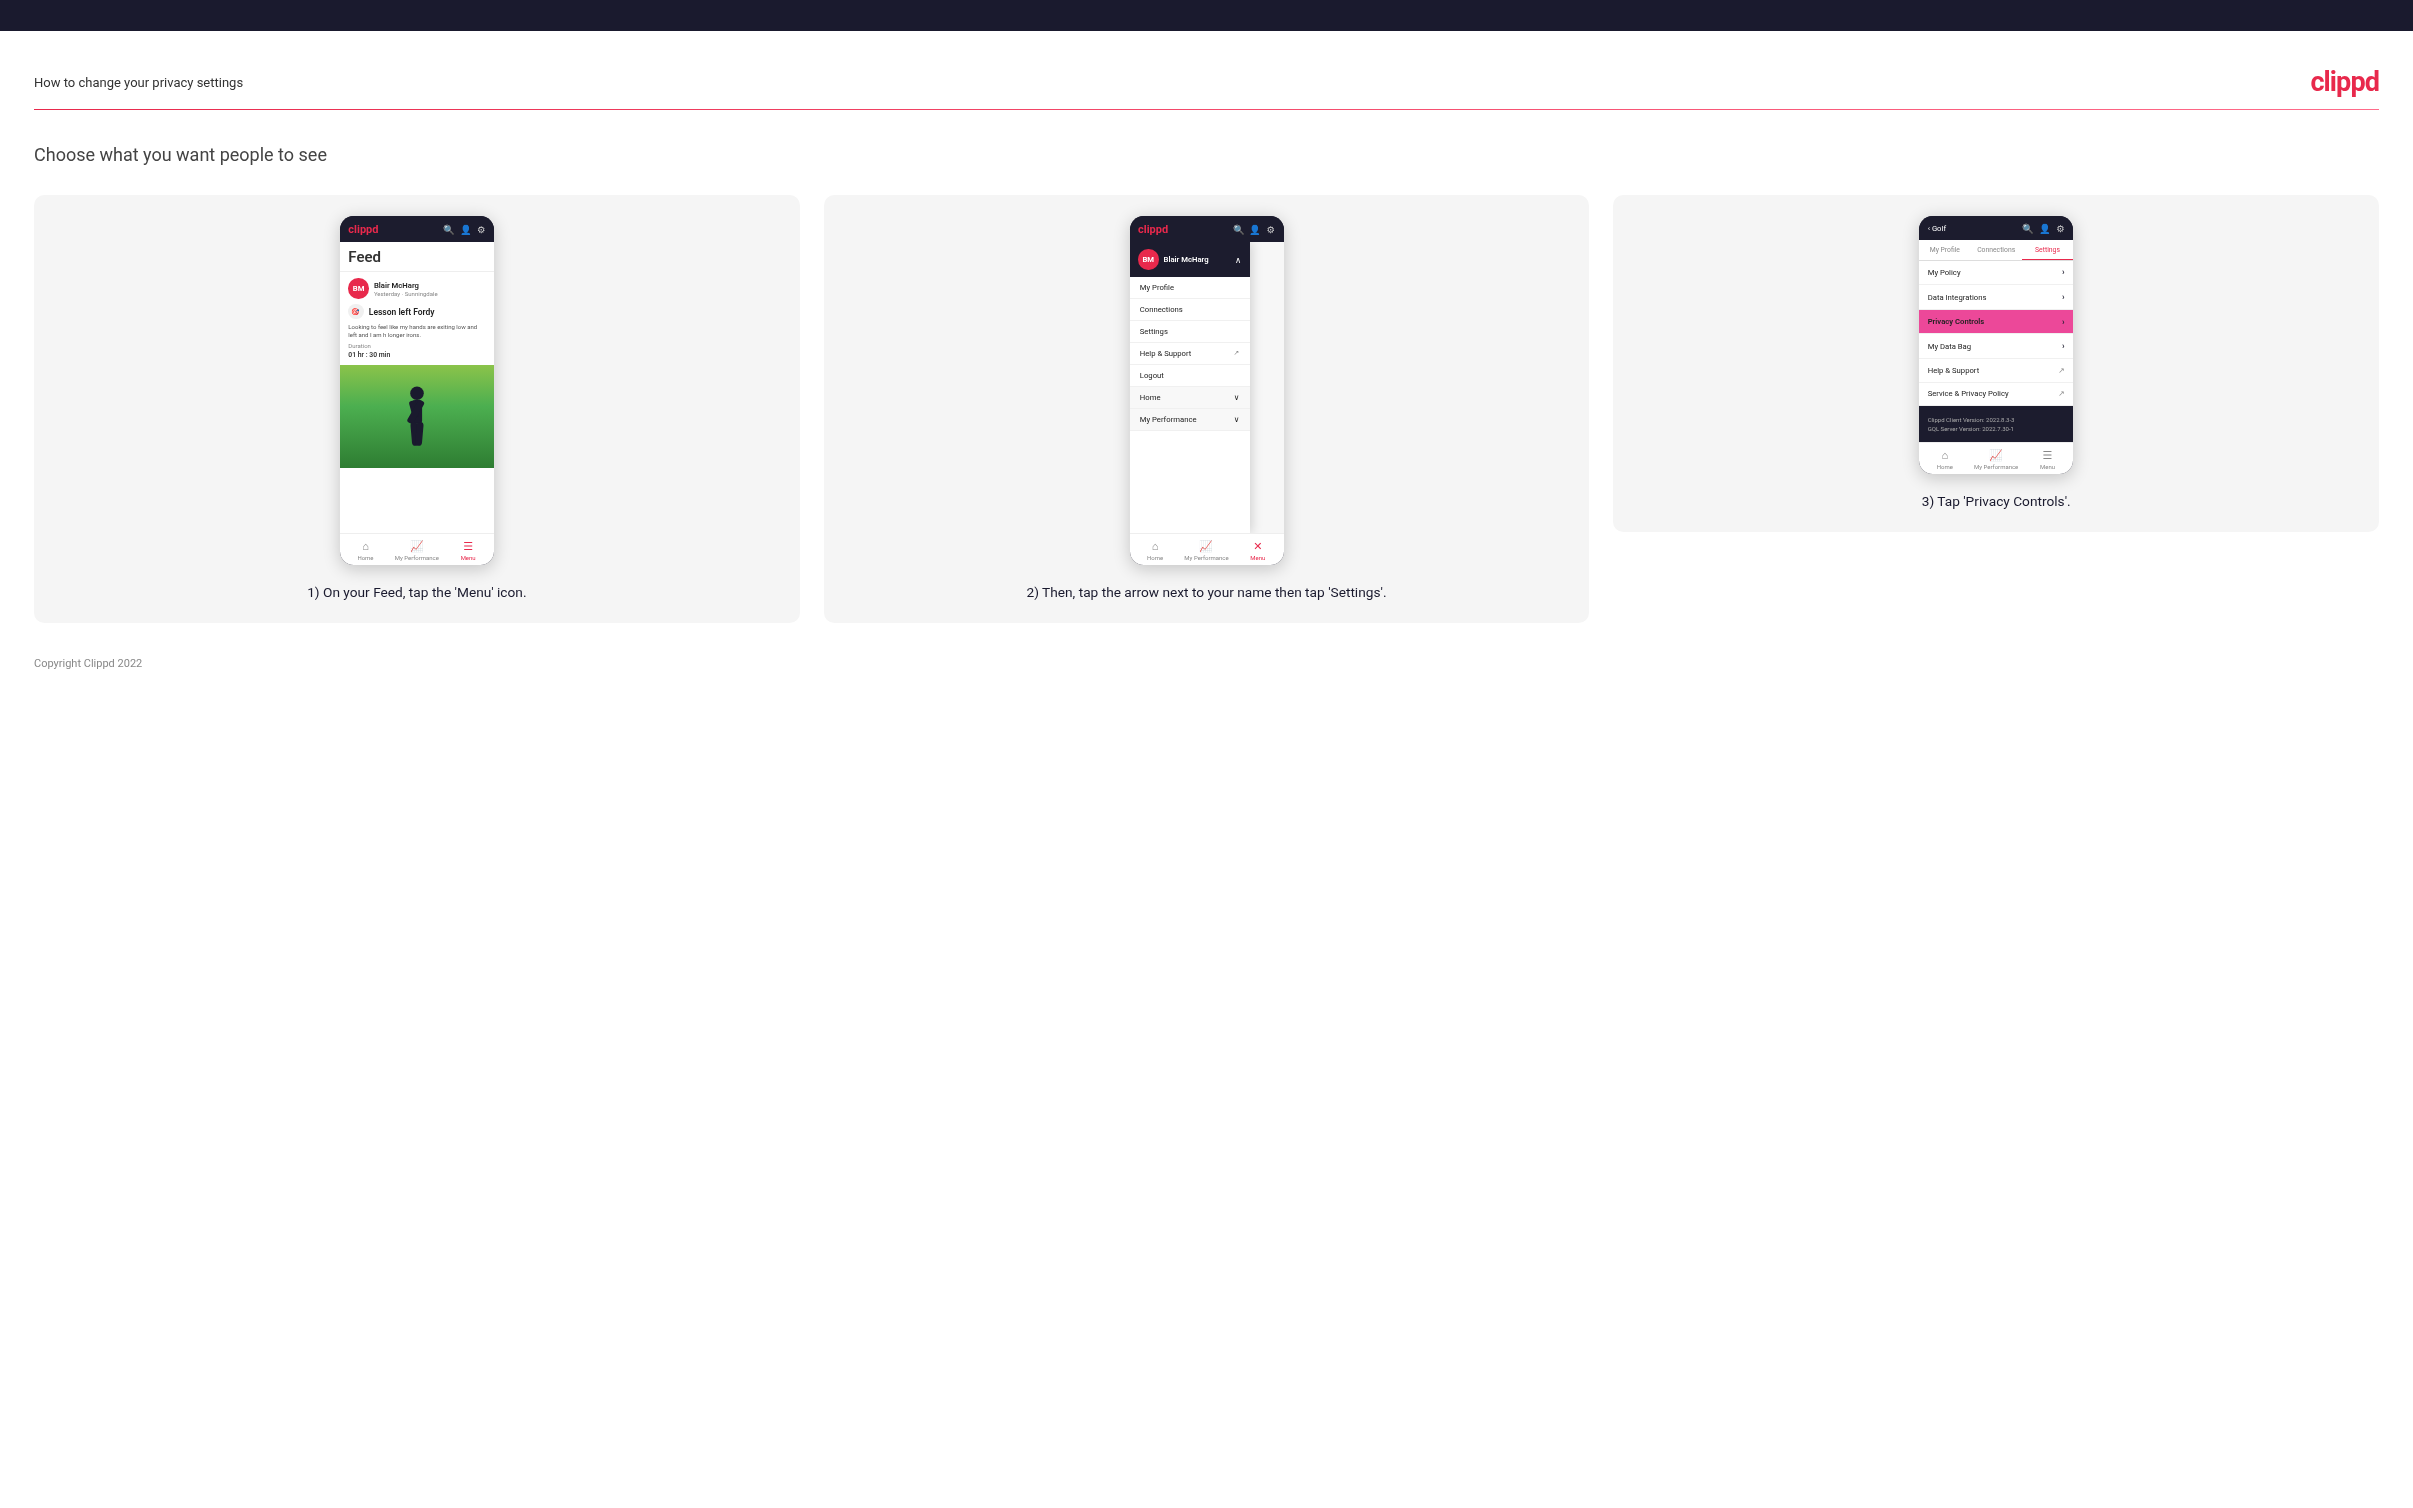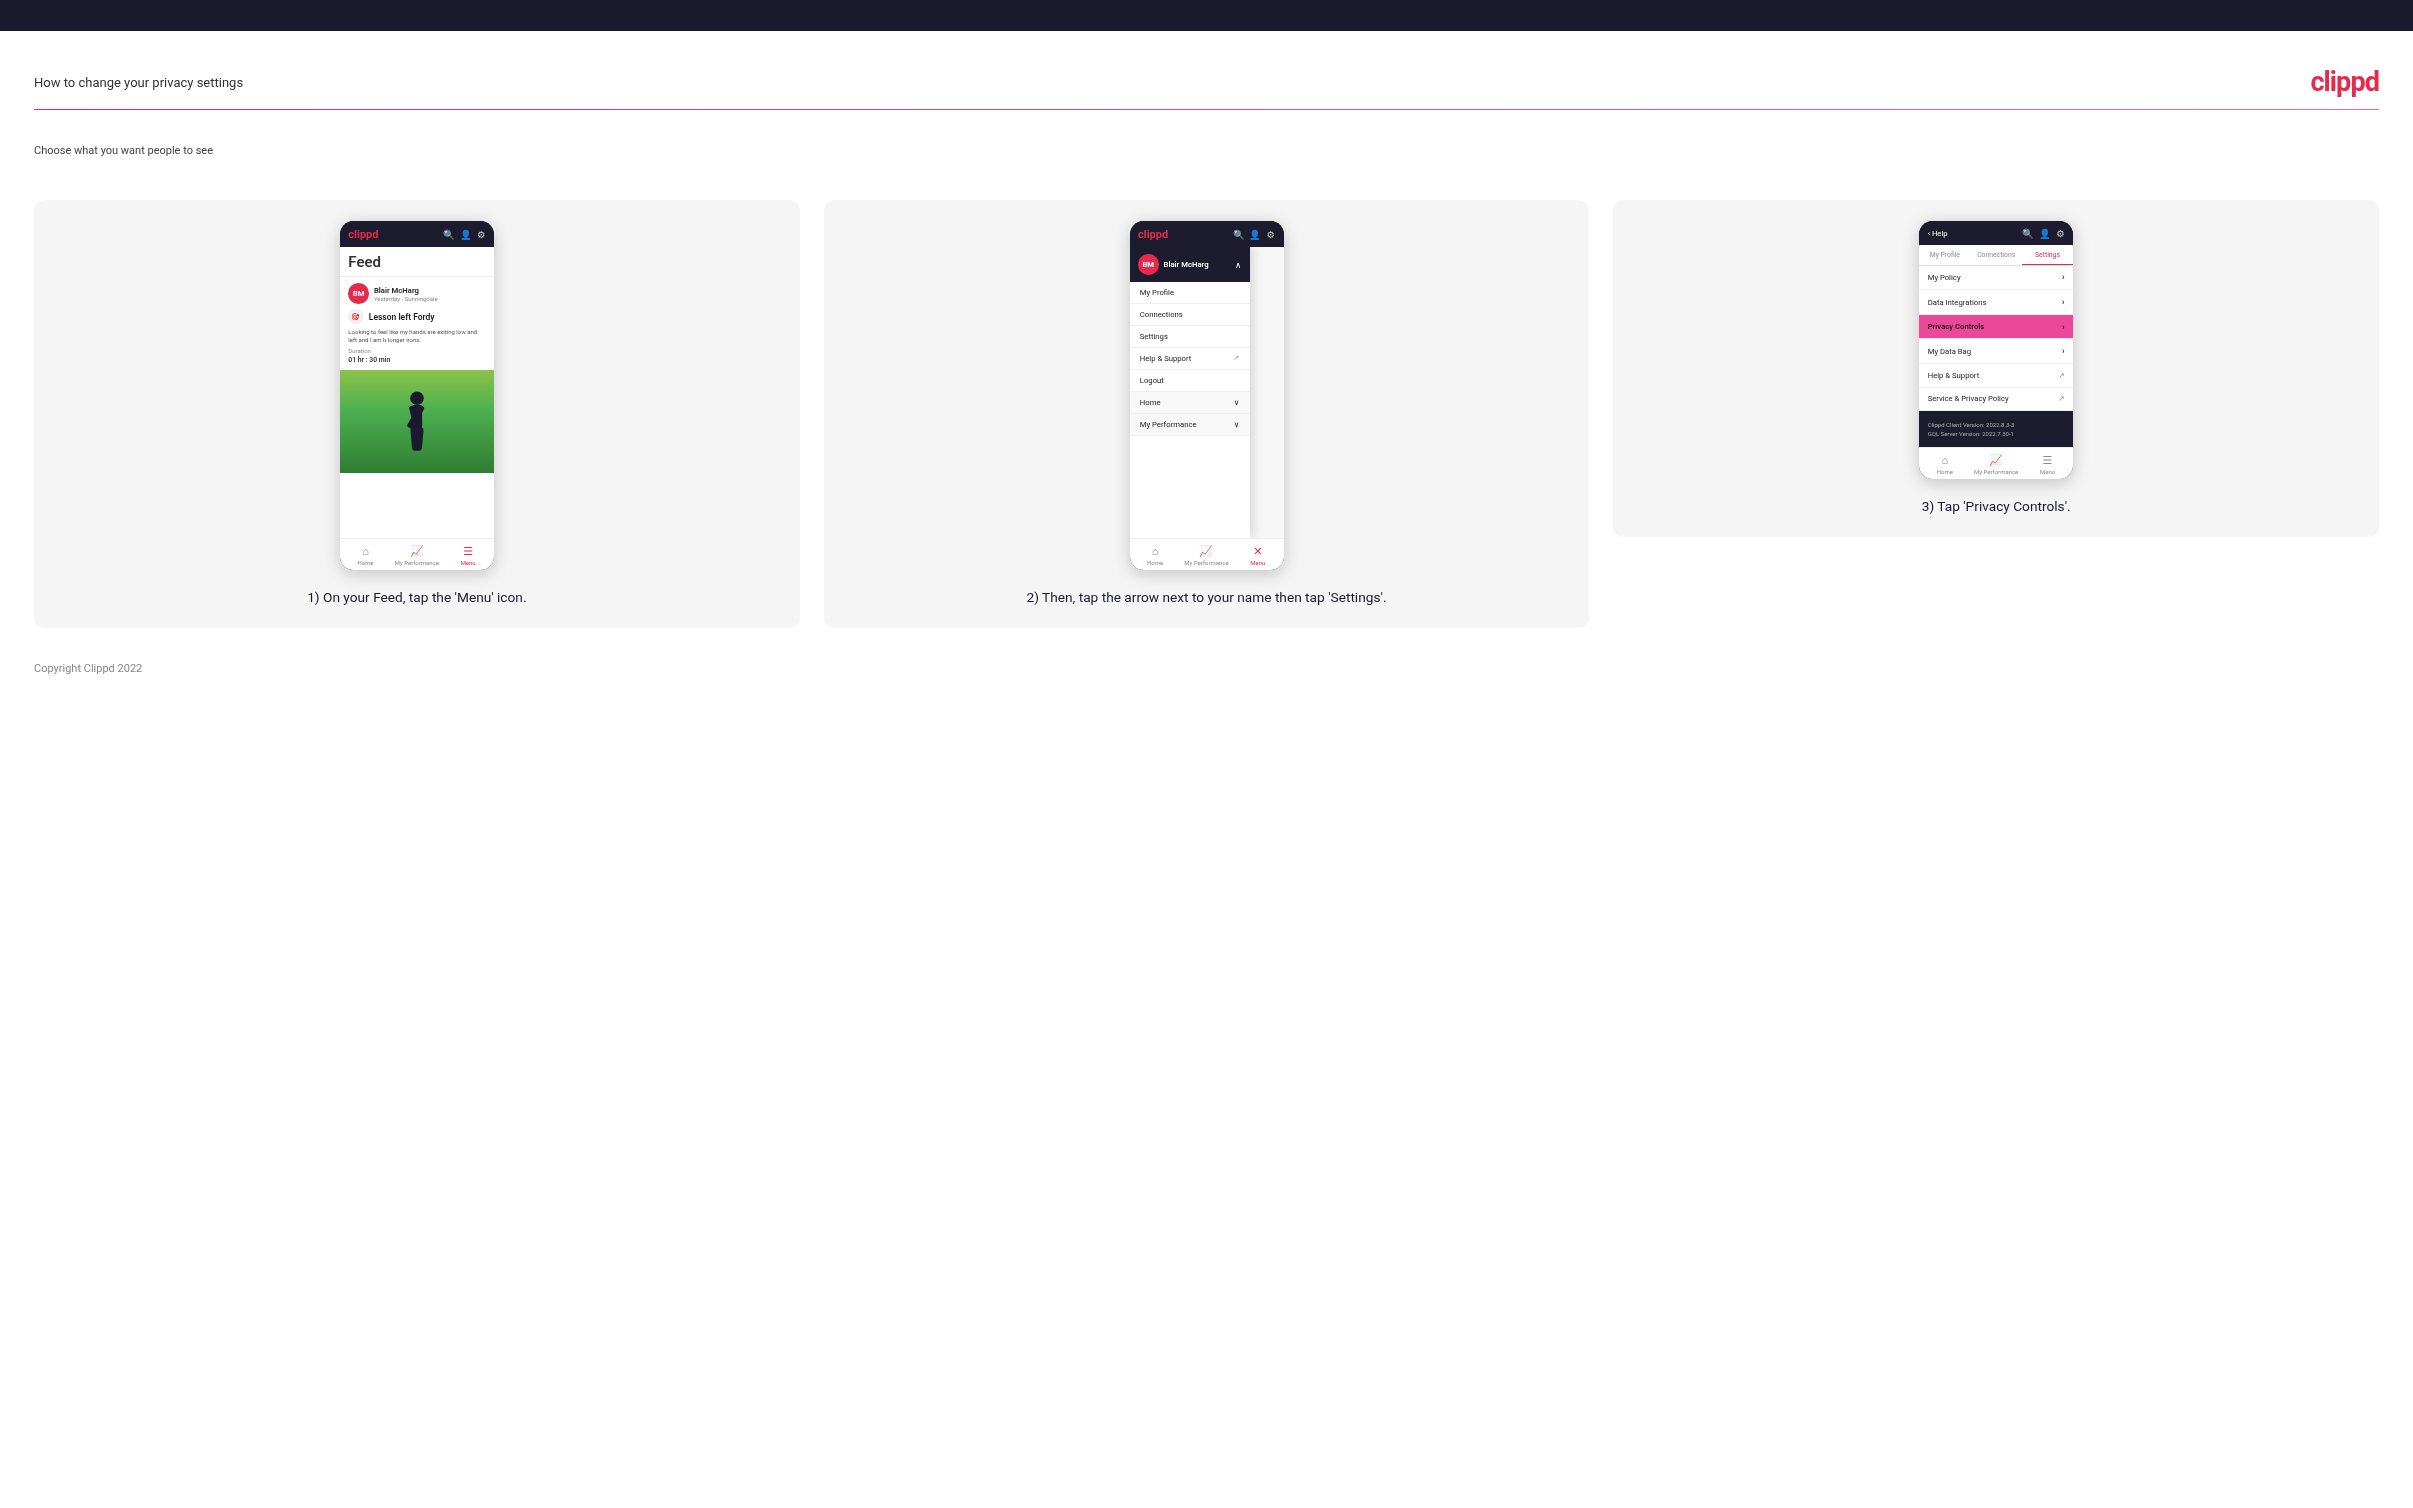--- a/index.html
+++ b/index.html
@@ -48,24 +48,24 @@
       padding: 34px 34px 17px 34px;
     }
 
     .page-heading {
       font-size: 24px;
       font-weight: 700;
       color: #1a1a2e;
       margin-bottom: 6.8px;
     }
     .page-subheading {
-      font-size: 11px;
+      font-size: 18px;
       color: #444;
       font-weight: 400;
-      margin-bottom: 43px;
+      margin-bottom: 30px;
     }
 
     
     .steps-container {
       display: flex;
       gap: 24px;
       align-items: flex-start;
     }
 
     .step-card {
@@ -564,21 +564,21 @@
           </div>
         </div>
       </div>
       <p class="step-caption">2) Then, tap the arrow next to your name then tap 'Settings'.</p>
     </div>
 
     <div class="step-card">
       <div class="phone-mockup">
 
         <div class="settings-back-bar">
-          <span class="settings-back">‹ Help</span>
+          <span class="settings-back">‹ Golf</span>
           <div class="phone-nav-icons">
             <span class="phone-nav-icon">🔍</span>
             <span class="phone-nav-icon">👤</span>
             <span class="phone-nav-icon">⚙</span>
           </div>
         </div>
 
         <div class="settings-tabs">
           <div class="settings-tab">My Profile</div>
           <div class="settings-tab">Connections</div>

